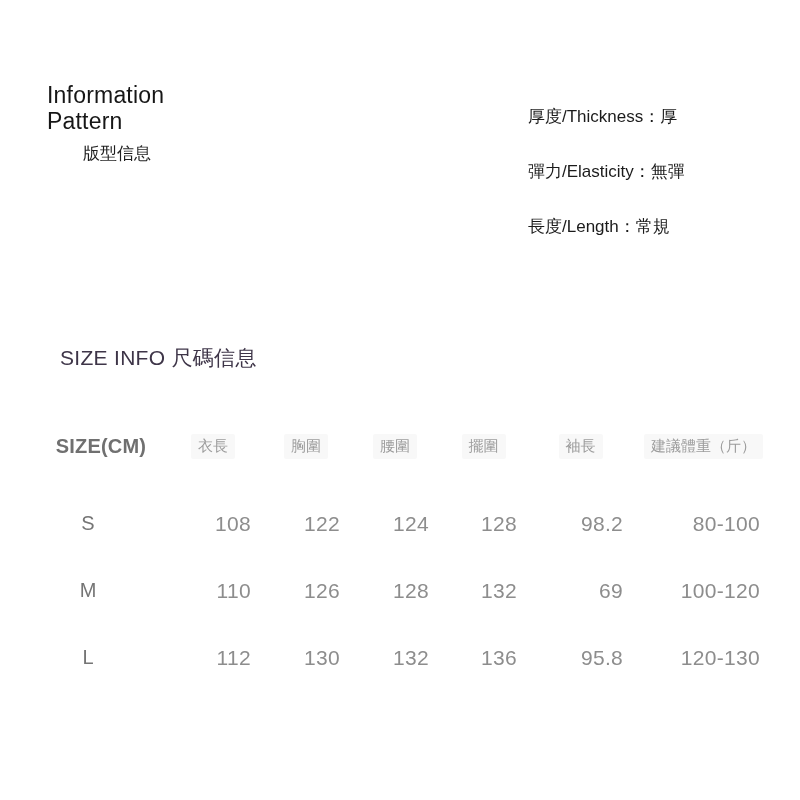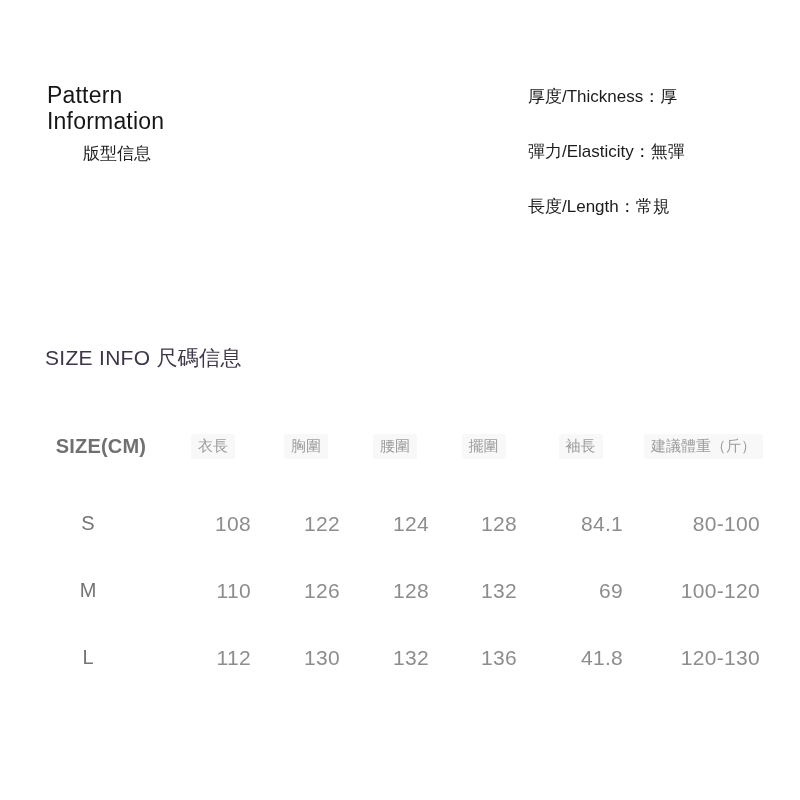--- a/index.html
+++ b/index.html
@@ -45,26 +45,27 @@
     left: 528px;
     top: 86px;
   }
   .attr-line {
     font-size: 17px;
     line-height: 22px;
     font-weight: 500;
     color: #1b1b1b;
     margin-bottom: 33px;
     white-space: nowrap;
+    margin-top: 20px;
   }
 
   
   .size-info-title {
     position: absolute;
-    left: 45px;
+    left: 60px;
     top: 345px;
     font-size: 21px;
     line-height: 26px;
     font-weight: 500;
     letter-spacing: 0.3px;
   }
 
   
   .size-table {
     position: absolute;
@@ -115,22 +116,22 @@
     letter-spacing: 0.3px;
   }
 </style>
 </head>
 <body>
 
 <div class="canvas">
 
   <section class="pattern-block">
     <div class="pattern-title">
+      <div>Information</div>
       <div>Pattern</div>
-      <div>Information</div>
     </div>
     <div class="pattern-subtitle">版型信息</div>
   </section>
 
   <section class="attributes">
     <div class="attr-line">厚度/Thickness：厚</div>
     <div class="attr-line">彈力/Elasticity：無彈</div>
     <div class="attr-line">長度/Length：常規</div>
   </section>
 
@@ -148,38 +149,38 @@
     </div>
 
     <div class="trow spacer-row"></div>
 
     <div class="trow data">
       <div class="td-size">S</div>
       <div class="td">108</div>
       <div class="td">122</div>
       <div class="td">124</div>
       <div class="td">128</div>
-      <div class="td">84.1</div>
+      <div class="td">98.2</div>
       <div class="td">80-100</div>
     </div>
 
     <div class="trow data">
       <div class="td-size">M</div>
       <div class="td">110</div>
       <div class="td">126</div>
       <div class="td">128</div>
       <div class="td">132</div>
       <div class="td">69</div>
       <div class="td">100-120</div>
     </div>
 
     <div class="trow data">
       <div class="td-size">L</div>
       <div class="td">112</div>
       <div class="td">130</div>
       <div class="td">132</div>
       <div class="td">136</div>
-      <div class="td">41.8</div>
+      <div class="td">95.8</div>
       <div class="td">120-130</div>
     </div>
   </section>
 
 </div>
 
 </body></html>

